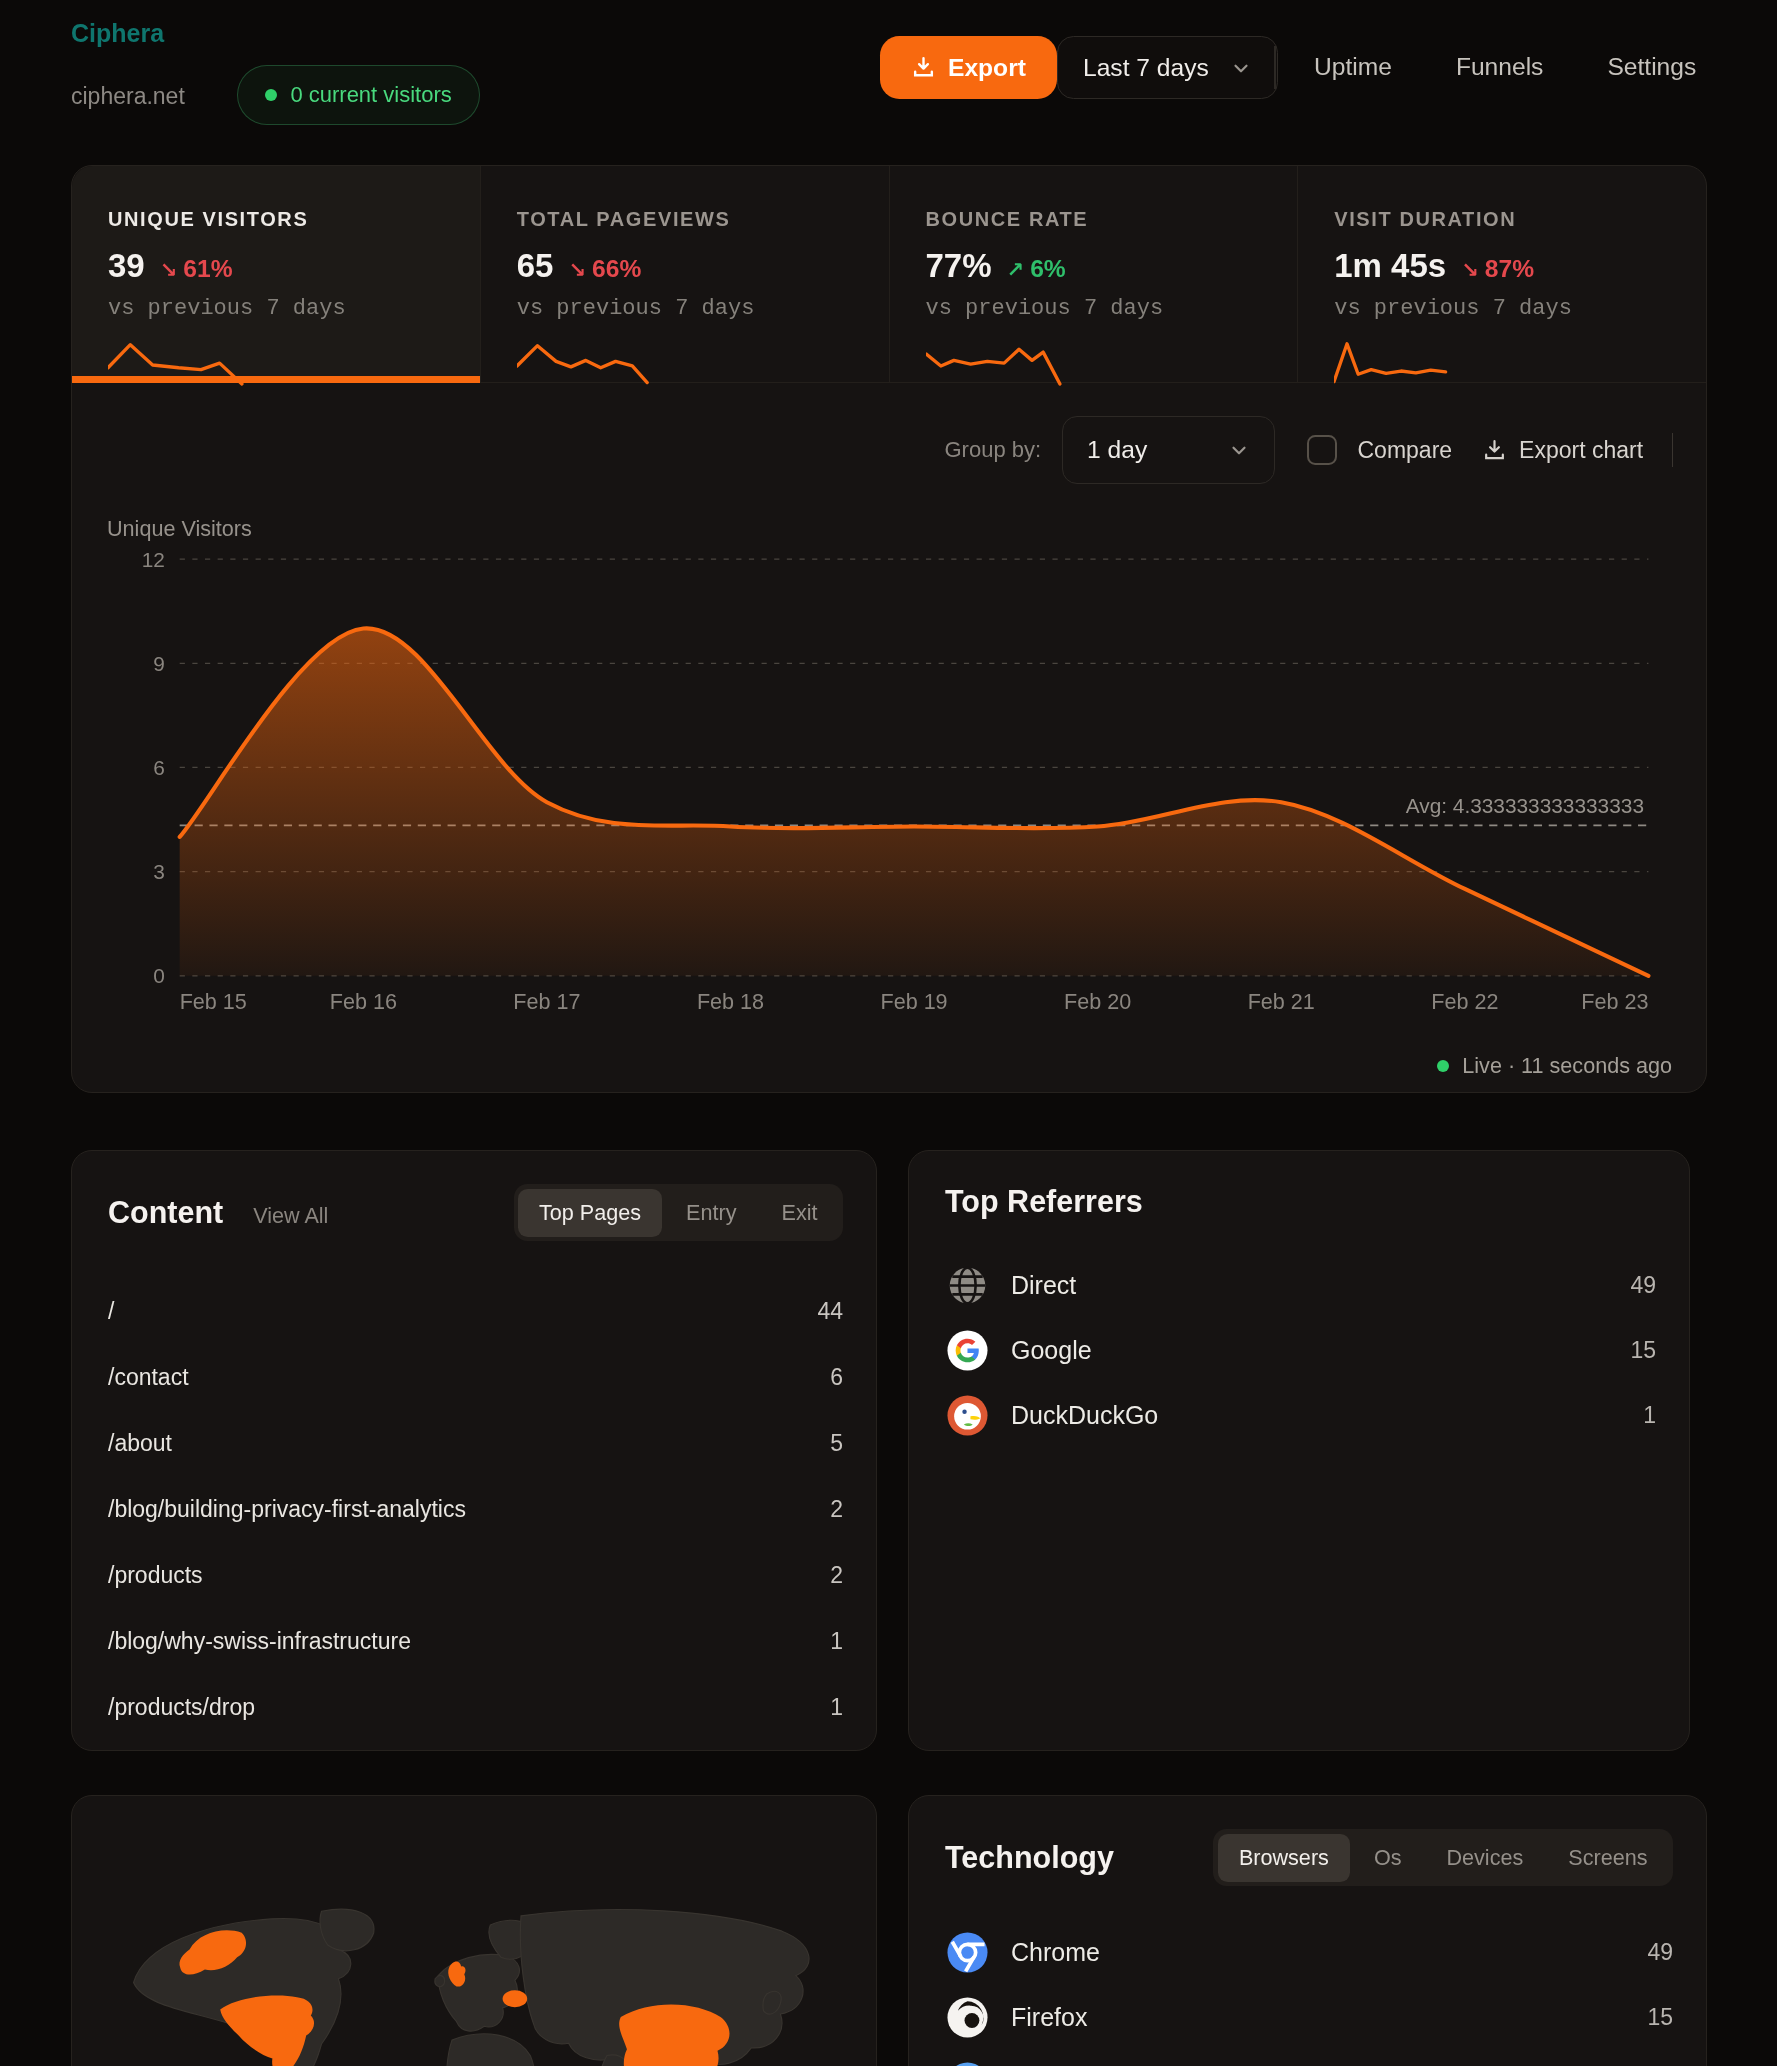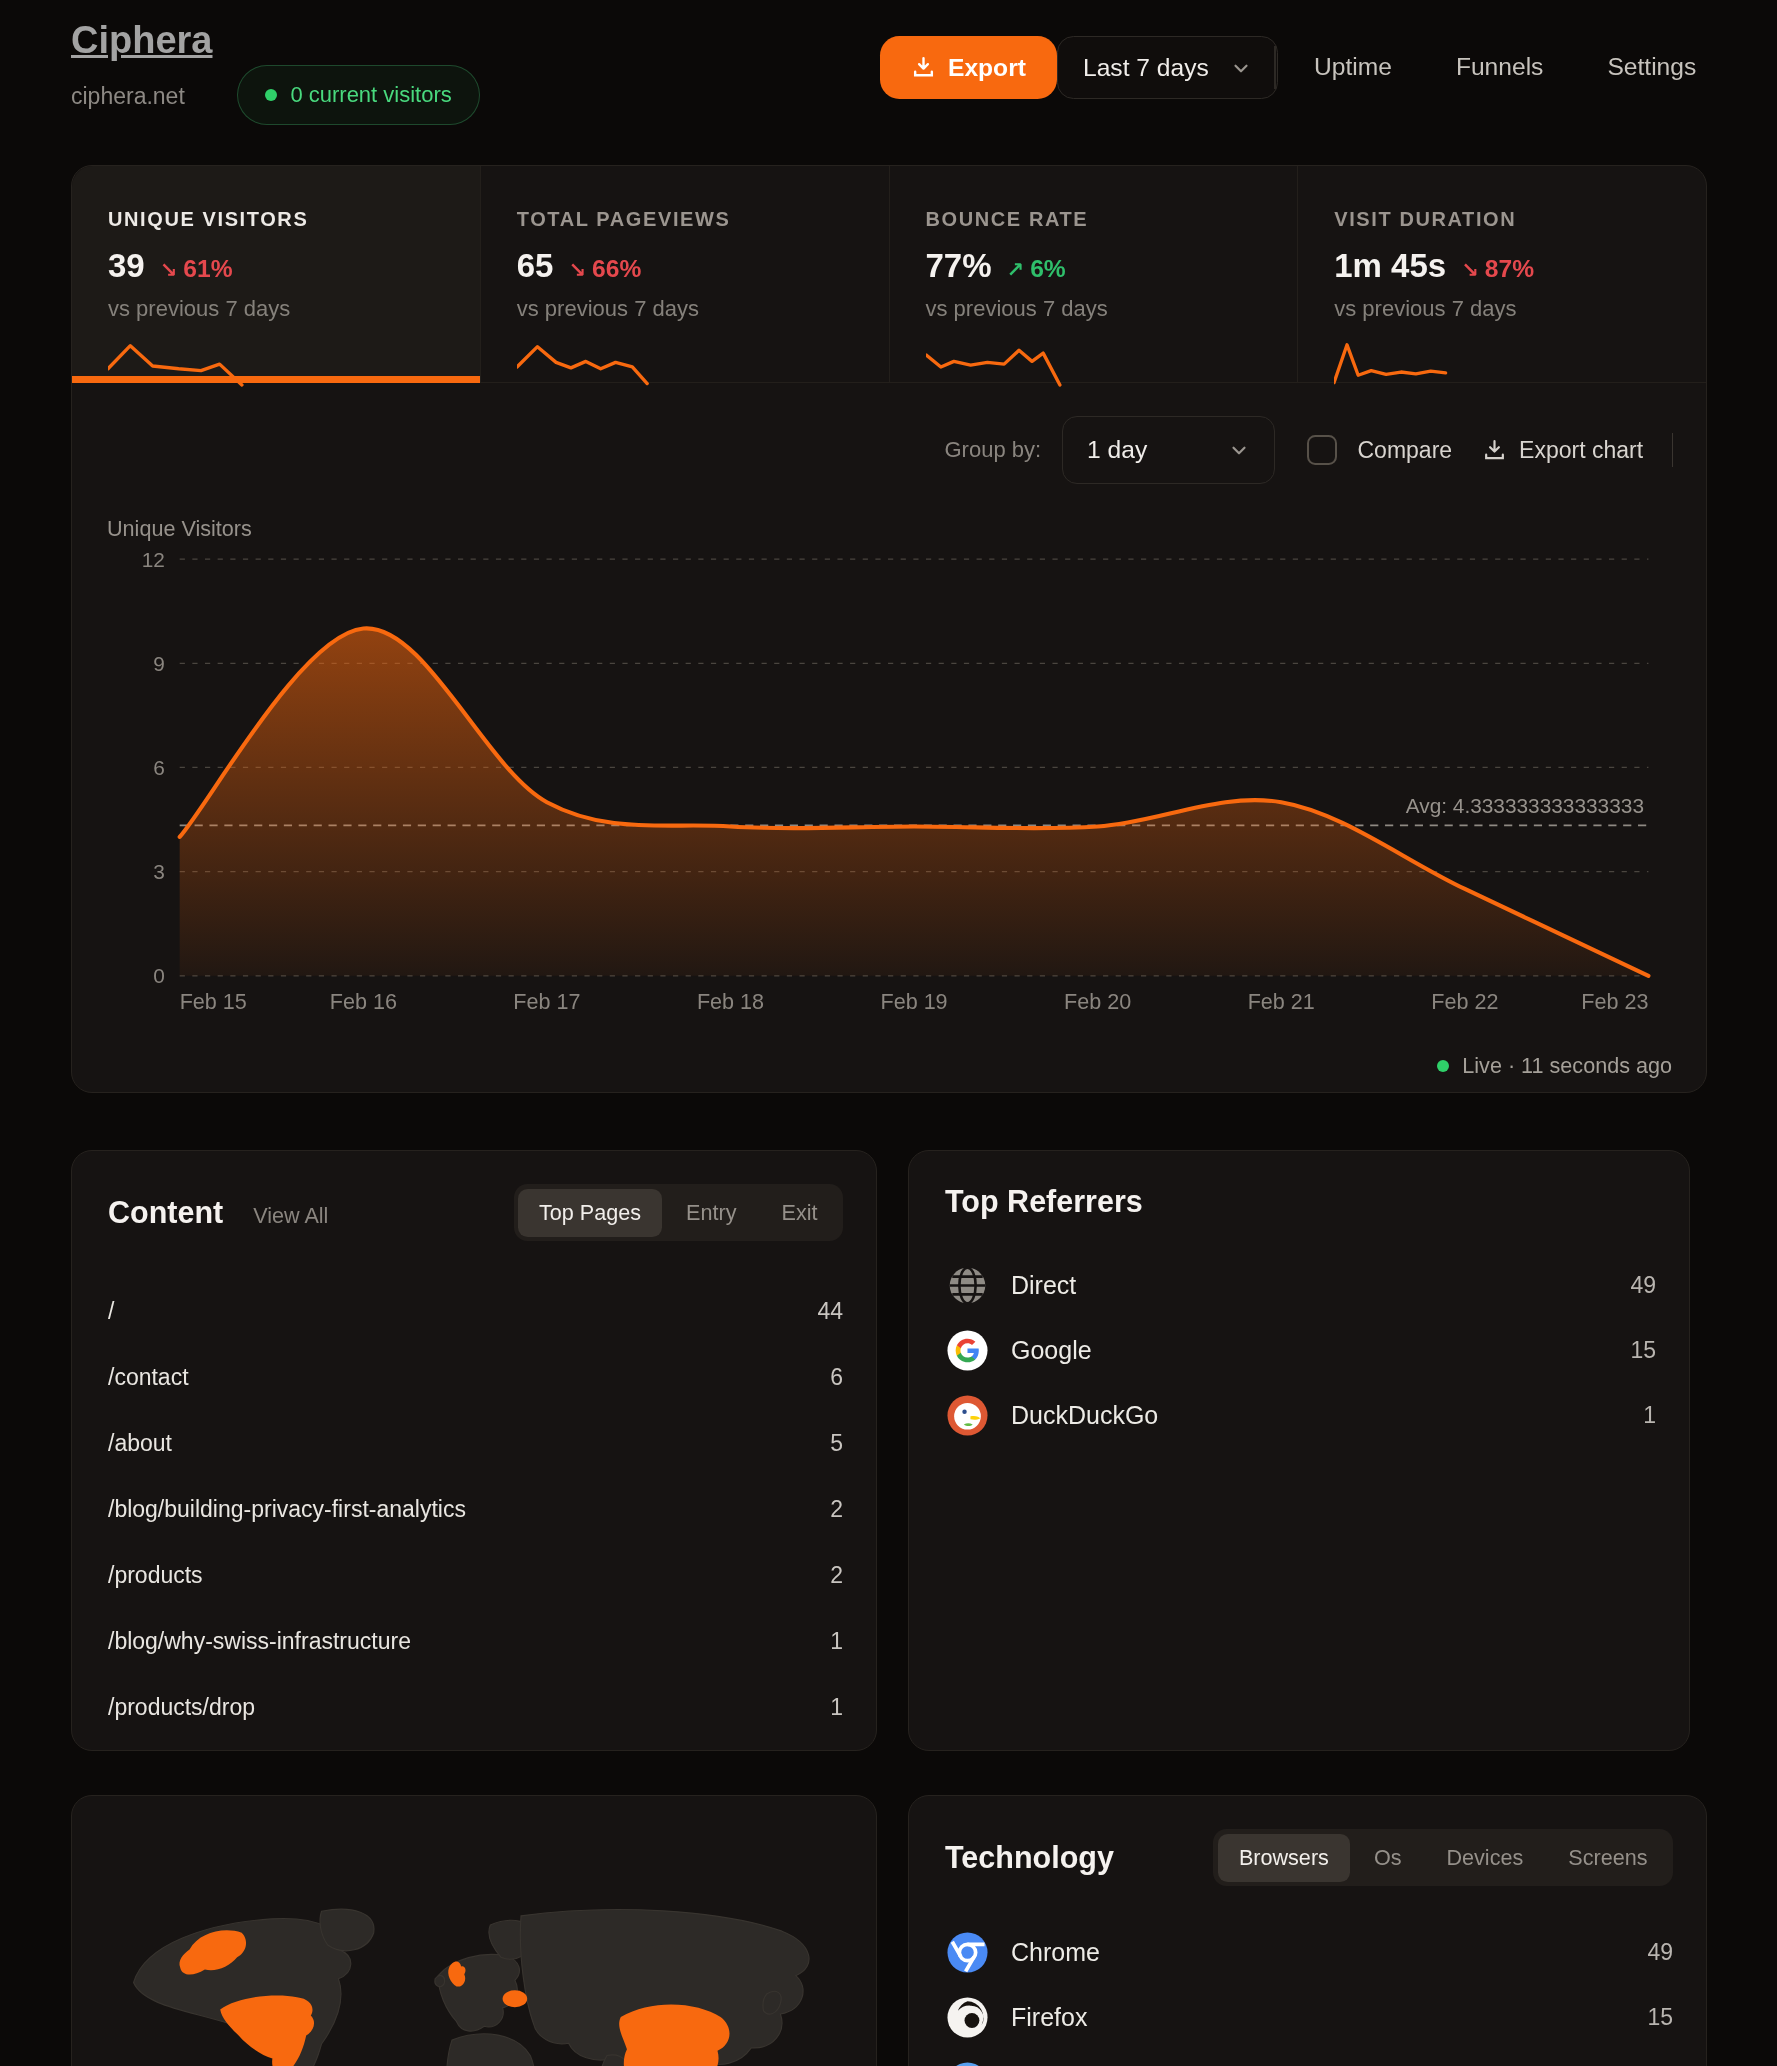--- a/index.html
+++ b/index.html
@@ -16,21 +16,21 @@
     background:radial-gradient(closest-side at 0% 30%, rgba(130,55,16,0.20), transparent 75%); }
   .glow-right { right:0; top:1303px; width:320px; height:635px;
     background:radial-gradient(closest-side at 100% 60%, rgba(150,62,18,0.34), rgba(120,50,16,0.12) 62%, transparent 95%); }
   .glow-bottom-left { left:0; top:1749px; width:298px; height:317px;
     background:radial-gradient(closest-side at 0% 80%, rgba(120,50,16,0.16), transparent 90%); }
 
   button { font-family:inherit; background:none; border:none; color:inherit; cursor:pointer; }
   svg { display:block; }
 
   
-  .site-name { position:absolute; left:71px; top:19.4px; font-size:38px; font-weight:700; color:#a3a3a3; z-index:2;text-decoration:underline;}
+  .site-name { position:absolute; left:71px; top:19.4px; font-size:25px; font-weight:700; color:#0f766e; z-index:2;}
   .site-domain { position:absolute; left:71px; top:83px; font-size:23px; color:#8d8984; z-index:2;}
   .badge {
     position:absolute; left:237px; top:65px; height:60px; z-index:2;
     display:flex; align-items:center; gap:13.4px; padding:0 27px;
     border:1.5px solid rgba(70,200,120,0.30); border-radius:33px;
     background:rgba(46,170,90,0.07);
   }
   .badge .dot { width:12px; height:12px; border-radius:50%; background:#2fd069; }
   .badge .btxt { font-size:22px; color:#49d97e; }
 
@@ -60,21 +60,21 @@
   .stat-cell.active { background:#1d1a17; border-top-left-radius:21px; }
   .stat-cell.active::after { content:""; position:absolute; left:0; right:0; bottom:-0.7px; height:6.7px; background:#f8690f; }
   .stat-label { font-size:20px; letter-spacing:1.6px; font-weight:600; color:#9b958f; }
   .stat-cell.active .stat-label { color:#edeae6; }
   .stat-valrow { margin-top:16.4px; display:flex; align-items:baseline; gap:15px; }
   .stat-value { font-size:33px; font-weight:700; color:#f5f2ef; }
   .stat-delta { font-size:24.6px; font-weight:600; display:flex; gap:6px; align-items:baseline; }
   .stat-delta .arr { font-size:21px; }
   .delta-down { color:#e5484d; }
   .delta-up { color:#2fbf6b; }
-  .stat-vs { margin-top:10.4px; font-size:22px; color:#85817b; }
+  .stat-vs { margin-top:10.4px; font-size:22px; color:#85817b;font-family:Liberation Mono, monospace; }
   .spark { margin-top:18px; }
 
   .controls-row { position:absolute; right:33px; top:250px; height:68px; display:flex; align-items:center; gap:21px; }
   .groupby-label { font-size:22px; color:#8a857f; }
   .groupby-select { height:68px; min-width:213px; display:flex; align-items:center; justify-content:space-between;
     padding:0 24px; border:1.5px solid #2d2925; border-radius:15px; font-size:24.6px; color:#f0edea; gap:30px;}
   .checkbox { width:30px; height:30px; border:2.2px solid #575149; border-radius:8.2px; margin-left:10.4px; }
   .compare-label { font-size:23px; color:#d8d4cf; }
   .exportchart-btn { display:flex; align-items:center; gap:12px; font-size:23px; color:#d8d4cf; margin-left:9px;}
   .ctl-divider { width:1.5px; height:34px; background:#3a3530; margin-left:7.4px; }

